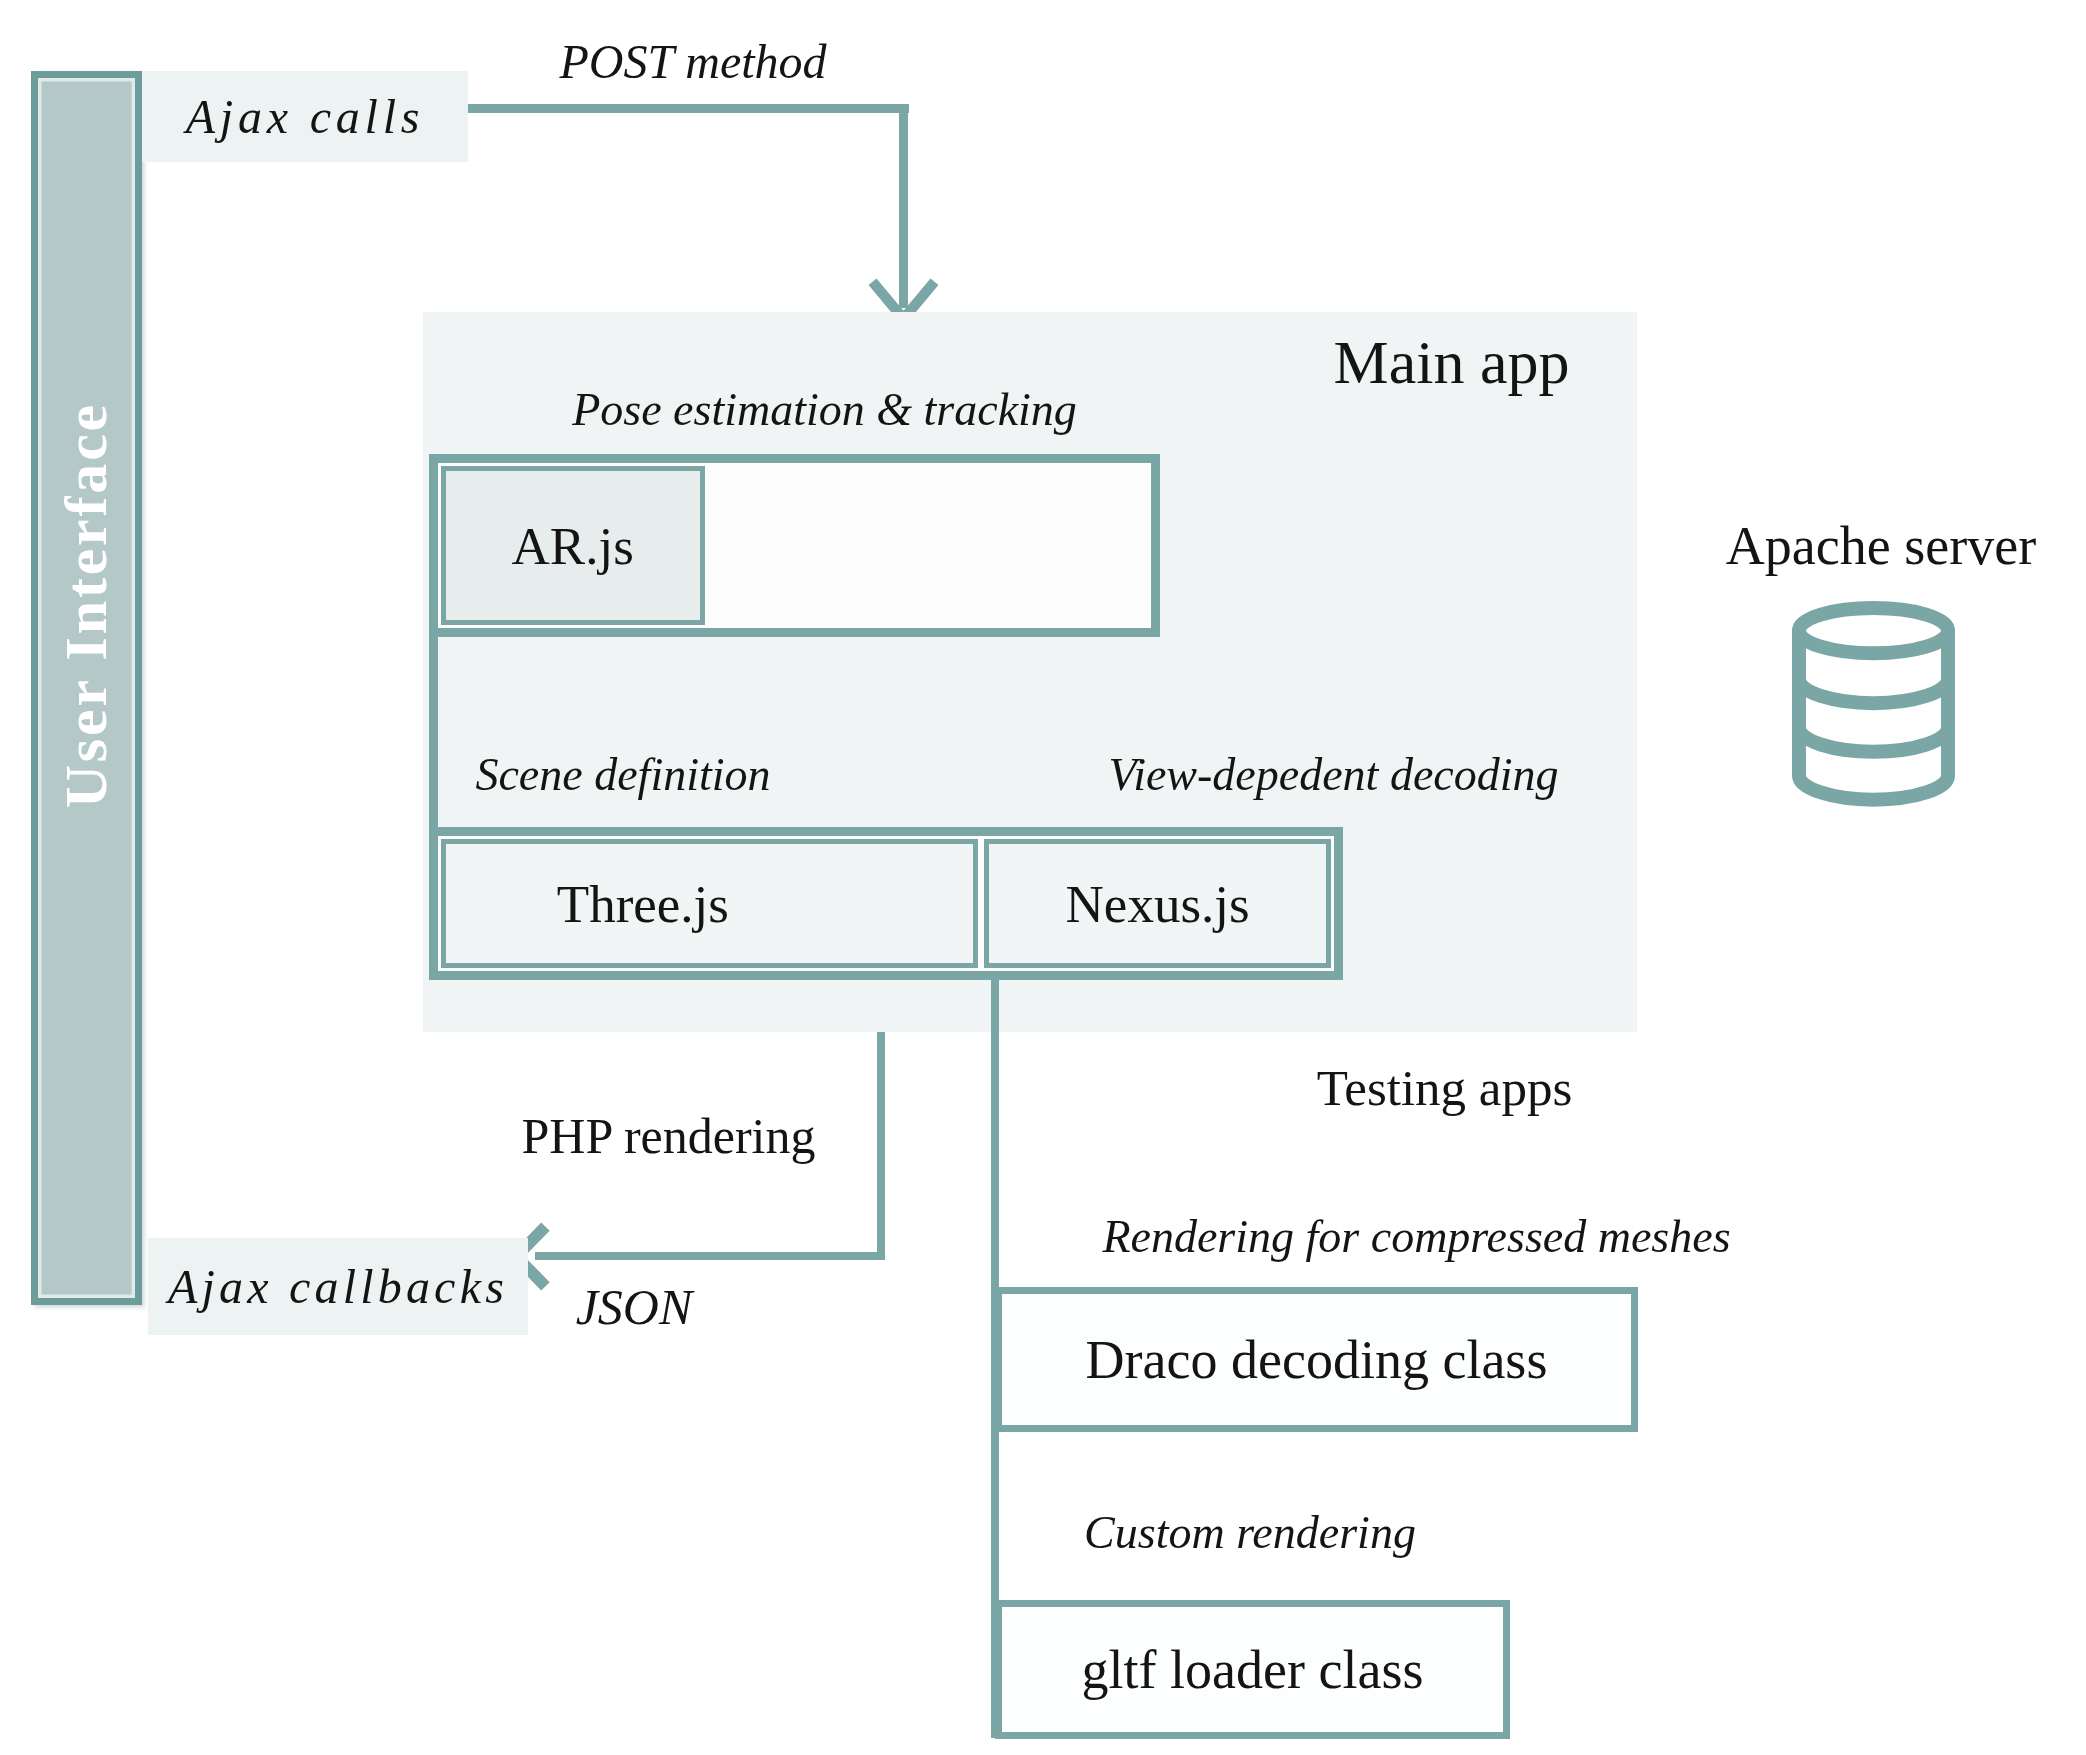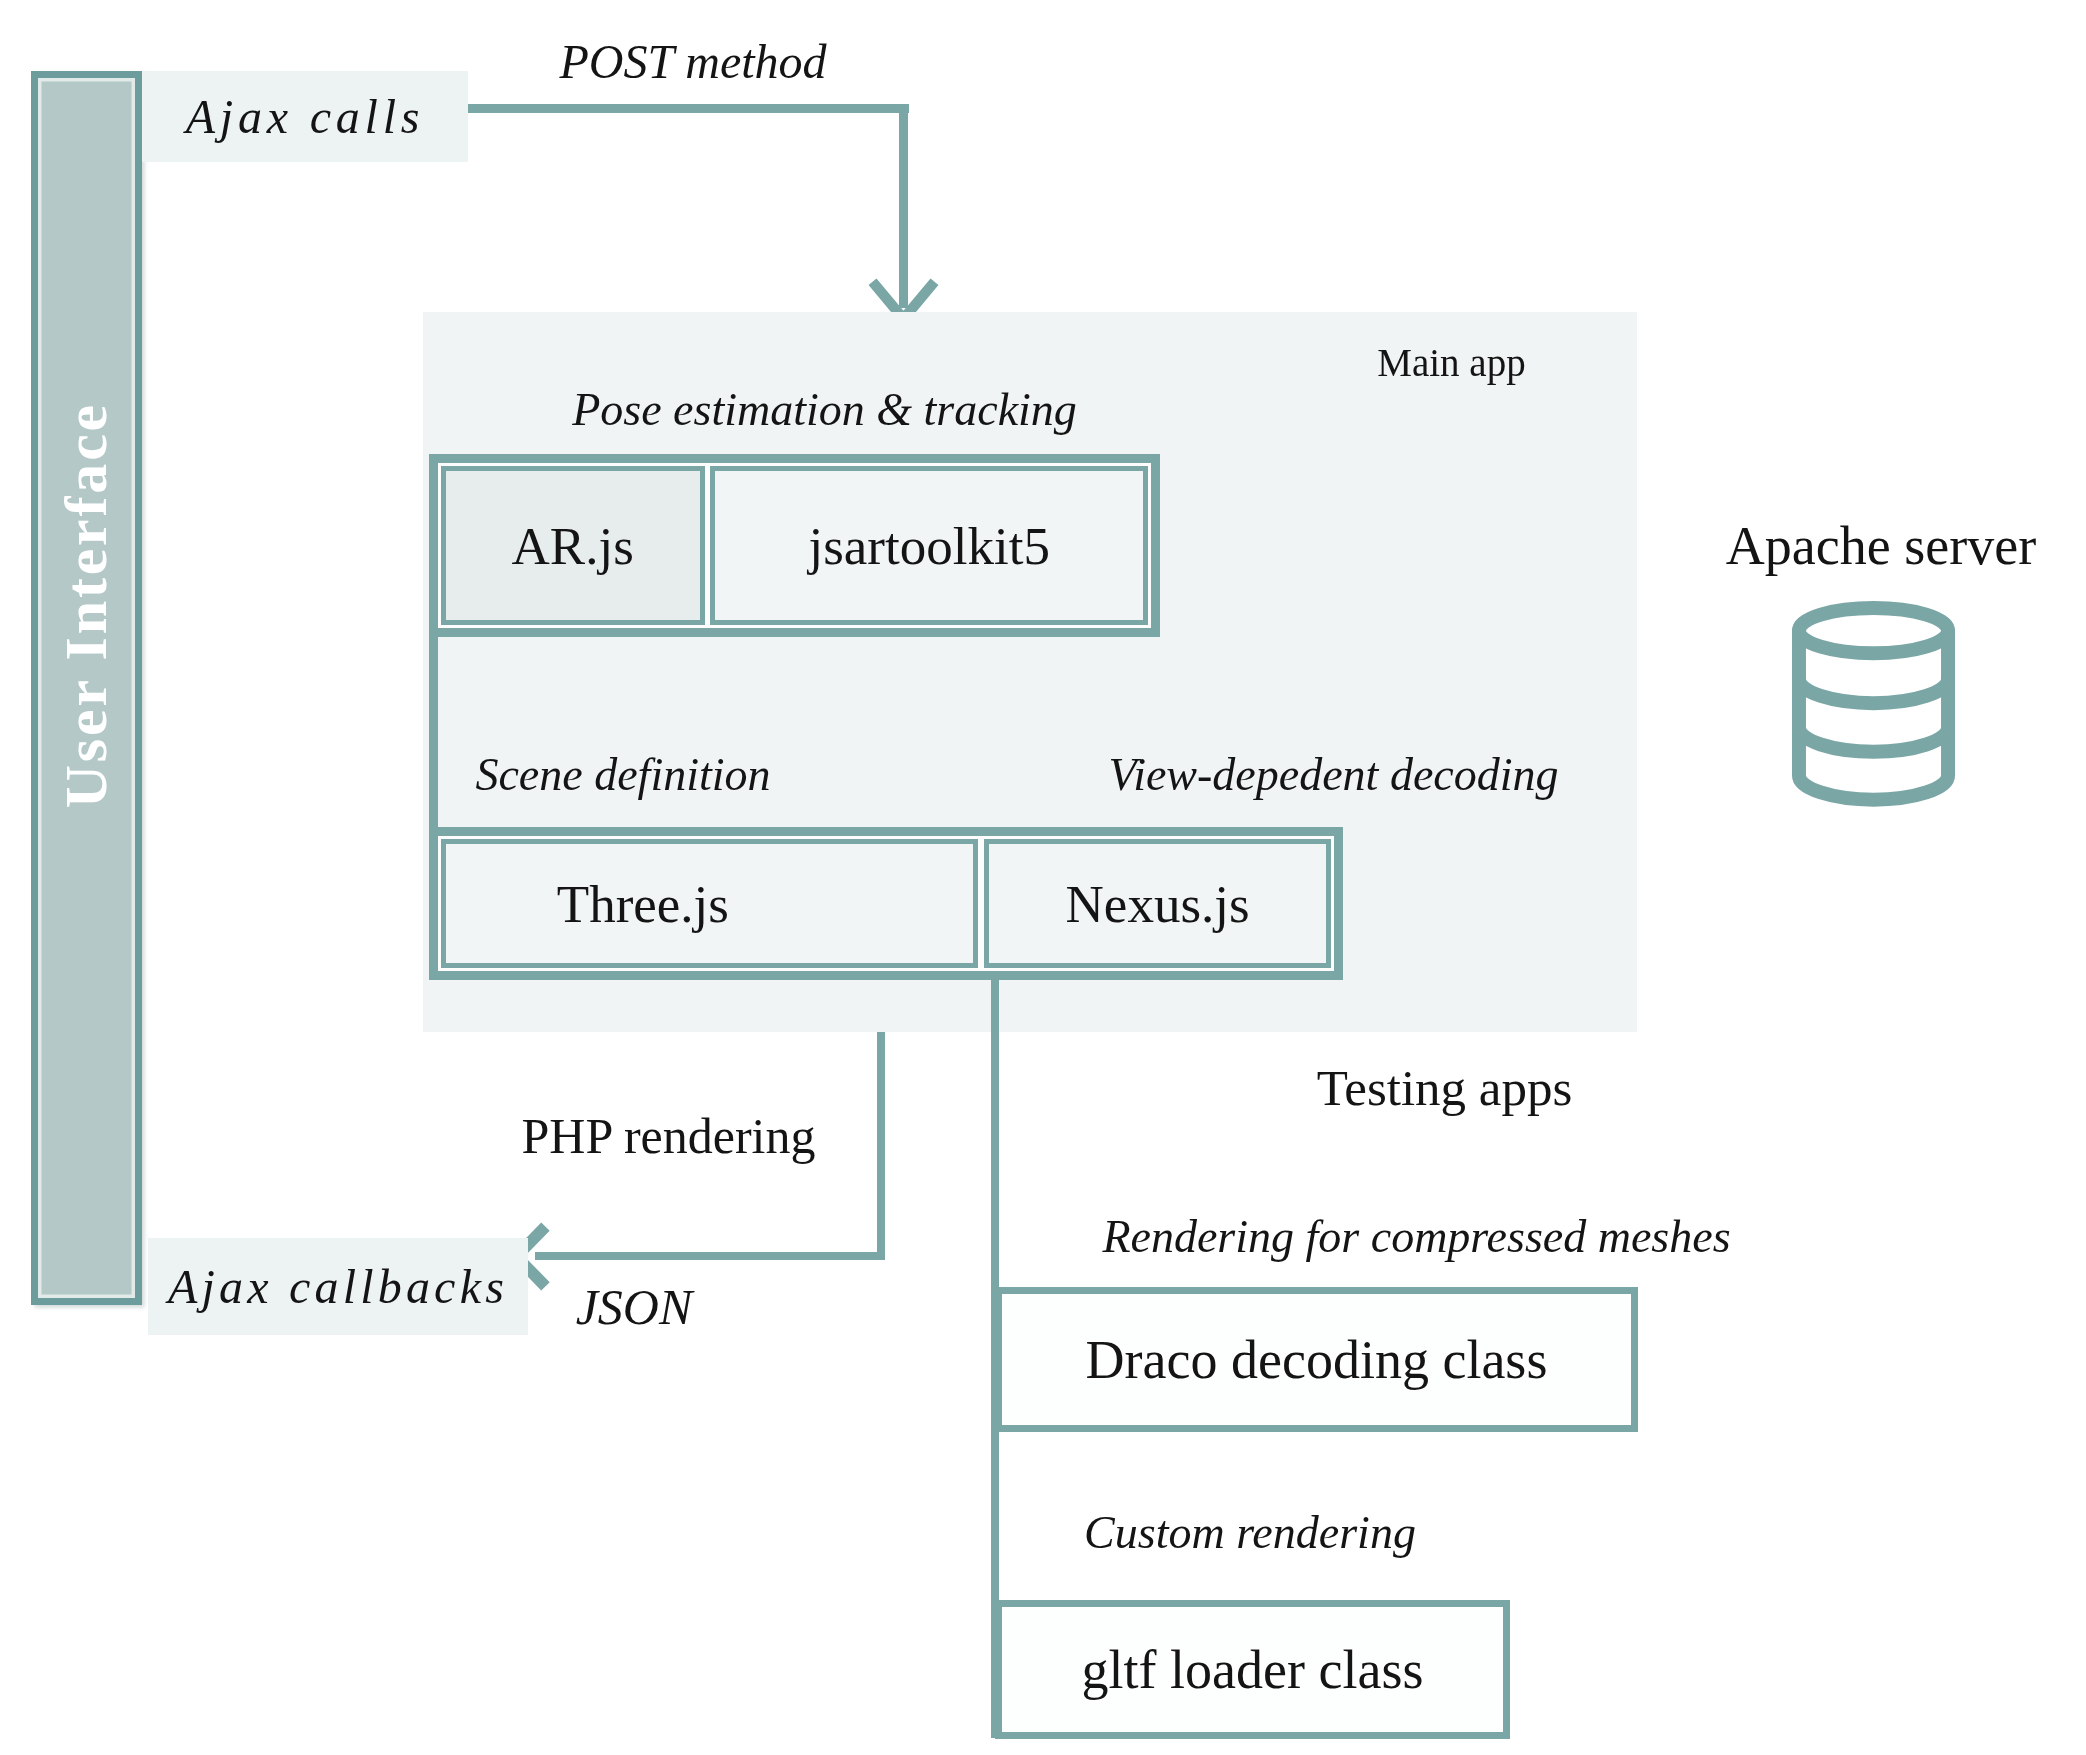--- a/index.html
+++ b/index.html
@@ -39,21 +39,21 @@
     display:flex;align-items:center;justify-content:center;
   }
   #ui-bar .vtext{
     writing-mode:vertical-rl;transform:rotate(180deg);
     font-weight:bold;color:#ffffff;font-size:60px;letter-spacing:2.8px;
     margin-bottom:166px;
   }
   #ajax-calls{left:142px;top:71px;width:326px;height:91px;font-size:48px;letter-spacing:4.8px;}
   #post-label{left:513px;top:29px;width:360px;height:66px;font-size:48px;}
   #main-app{left:423px;top:312px;width:1214px;height:720px;background:var(--panel-bg);}
-  #main-app-title{left:1268px;top:331px;width:367px;height:62px;font-size:39px;}
+  #main-app-title{left:1268px;top:331px;width:367px;height:62px;font-size:62px;}
   #pose-label{left:506px;top:380px;width:637px;height:59px;font-size:46px;}
   #pose-table{left:429px;top:454px;width:731px;height:183px;}
   #cell-arjs{flex:0 0 37%;background:var(--cell-dark);}
   #cell-jsartoolkit{flex:1;background:var(--cell-light);}
   #scene-label{left:443px;top:745px;width:360px;height:59px;font-size:46px;}
   #view-label{left:1060px;top:745px;width:547px;height:59px;font-size:46px;}
   #scene-table{left:429px;top:827px;width:914px;height:153px;}
   #cell-three{flex:0 0 60%;background:var(--cell-light);justify-content:flex-start;padding-left:111px;text-align:center;}
   #cell-nexus{flex:1;background:var(--cell-light);}
   #php-label{left:485px;top:1105px;width:367px;height:62px;font-size:50px;}
@@ -84,21 +84,20 @@
 <svg class="abs" style="left:867px;top:276px;" width="73" height="50" viewBox="0 0 106 72">
   <polyline points="8,8 53,62 98,8" fill="none" stroke="#7ba6a6" stroke-width="15"></polyline>
 </svg>
 
 <div id="main-app" class="abs"></div>
 <div id="main-app-title" class="lbl">Main app</div>
 
 <div id="pose-label" class="lbl it">Pose estimation &amp; tracking</div>
 <div id="pose-table" class="tbl">
   <div id="cell-arjs" class="cell">AR.js</div>
-  <div id="cell-jsartoolkit" class="cell">jsartoolkit5</div>
 </div>
 
 <div class="line" style="left:429px;top:635px;width:9px;height:194px;"></div>
 
 <div id="scene-label" class="lbl it">Scene definition</div>
 <div id="view-label" class="lbl it">View-depedent decoding</div>
 <div id="scene-table" class="tbl">
   <div id="cell-three" class="cell">Three.js</div>
   <div id="cell-nexus" class="cell">Nexus.js</div>
 </div>

